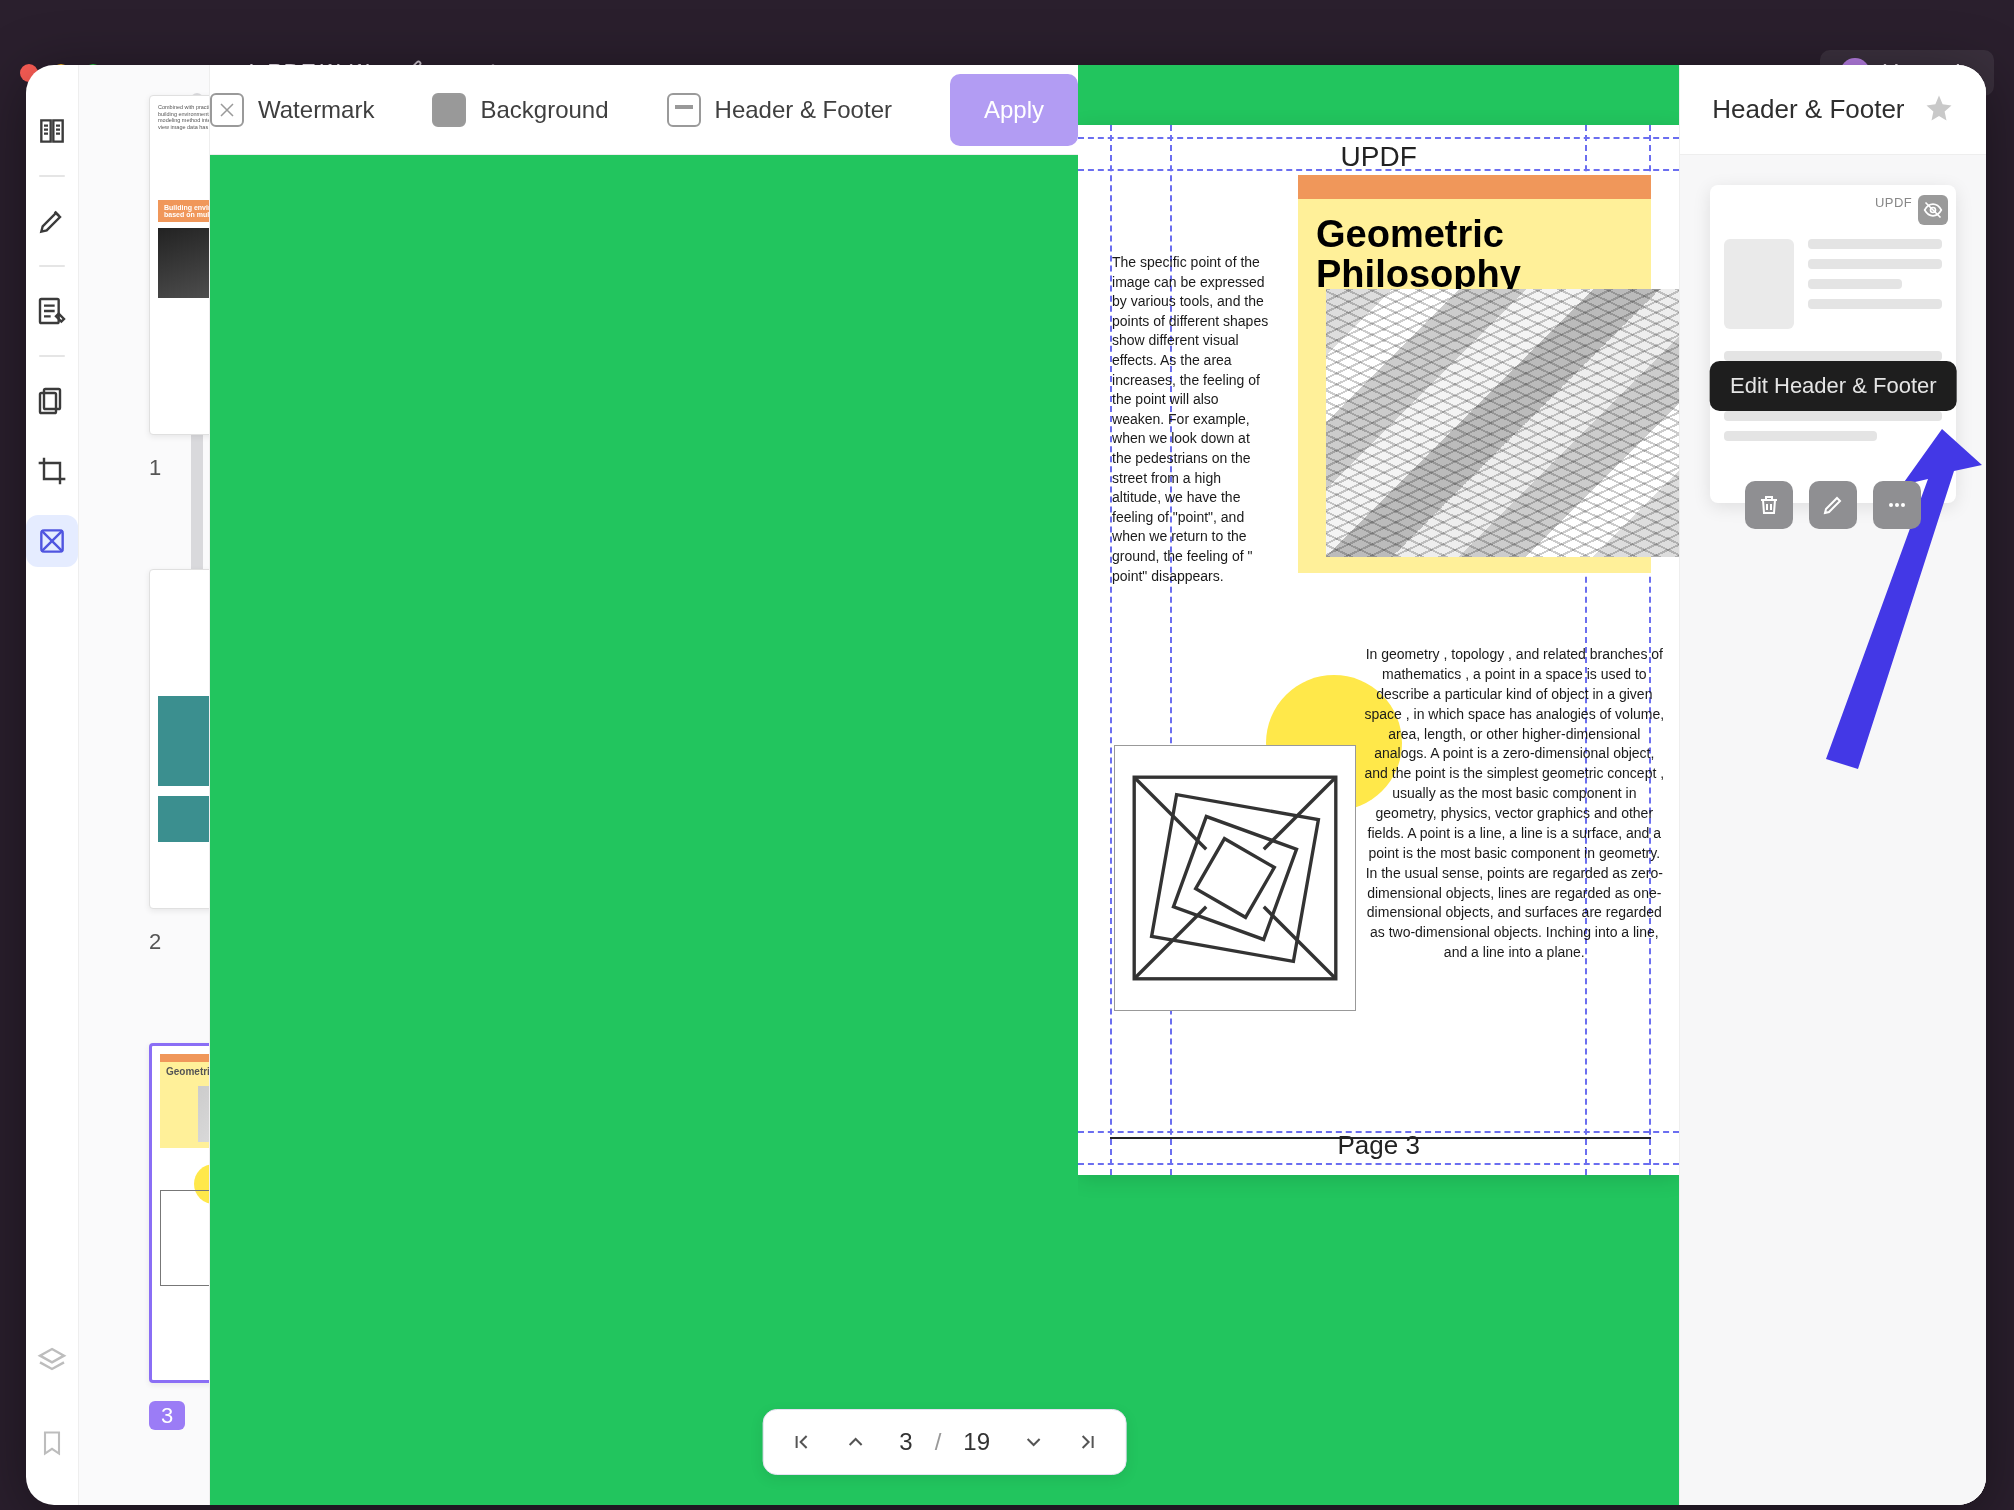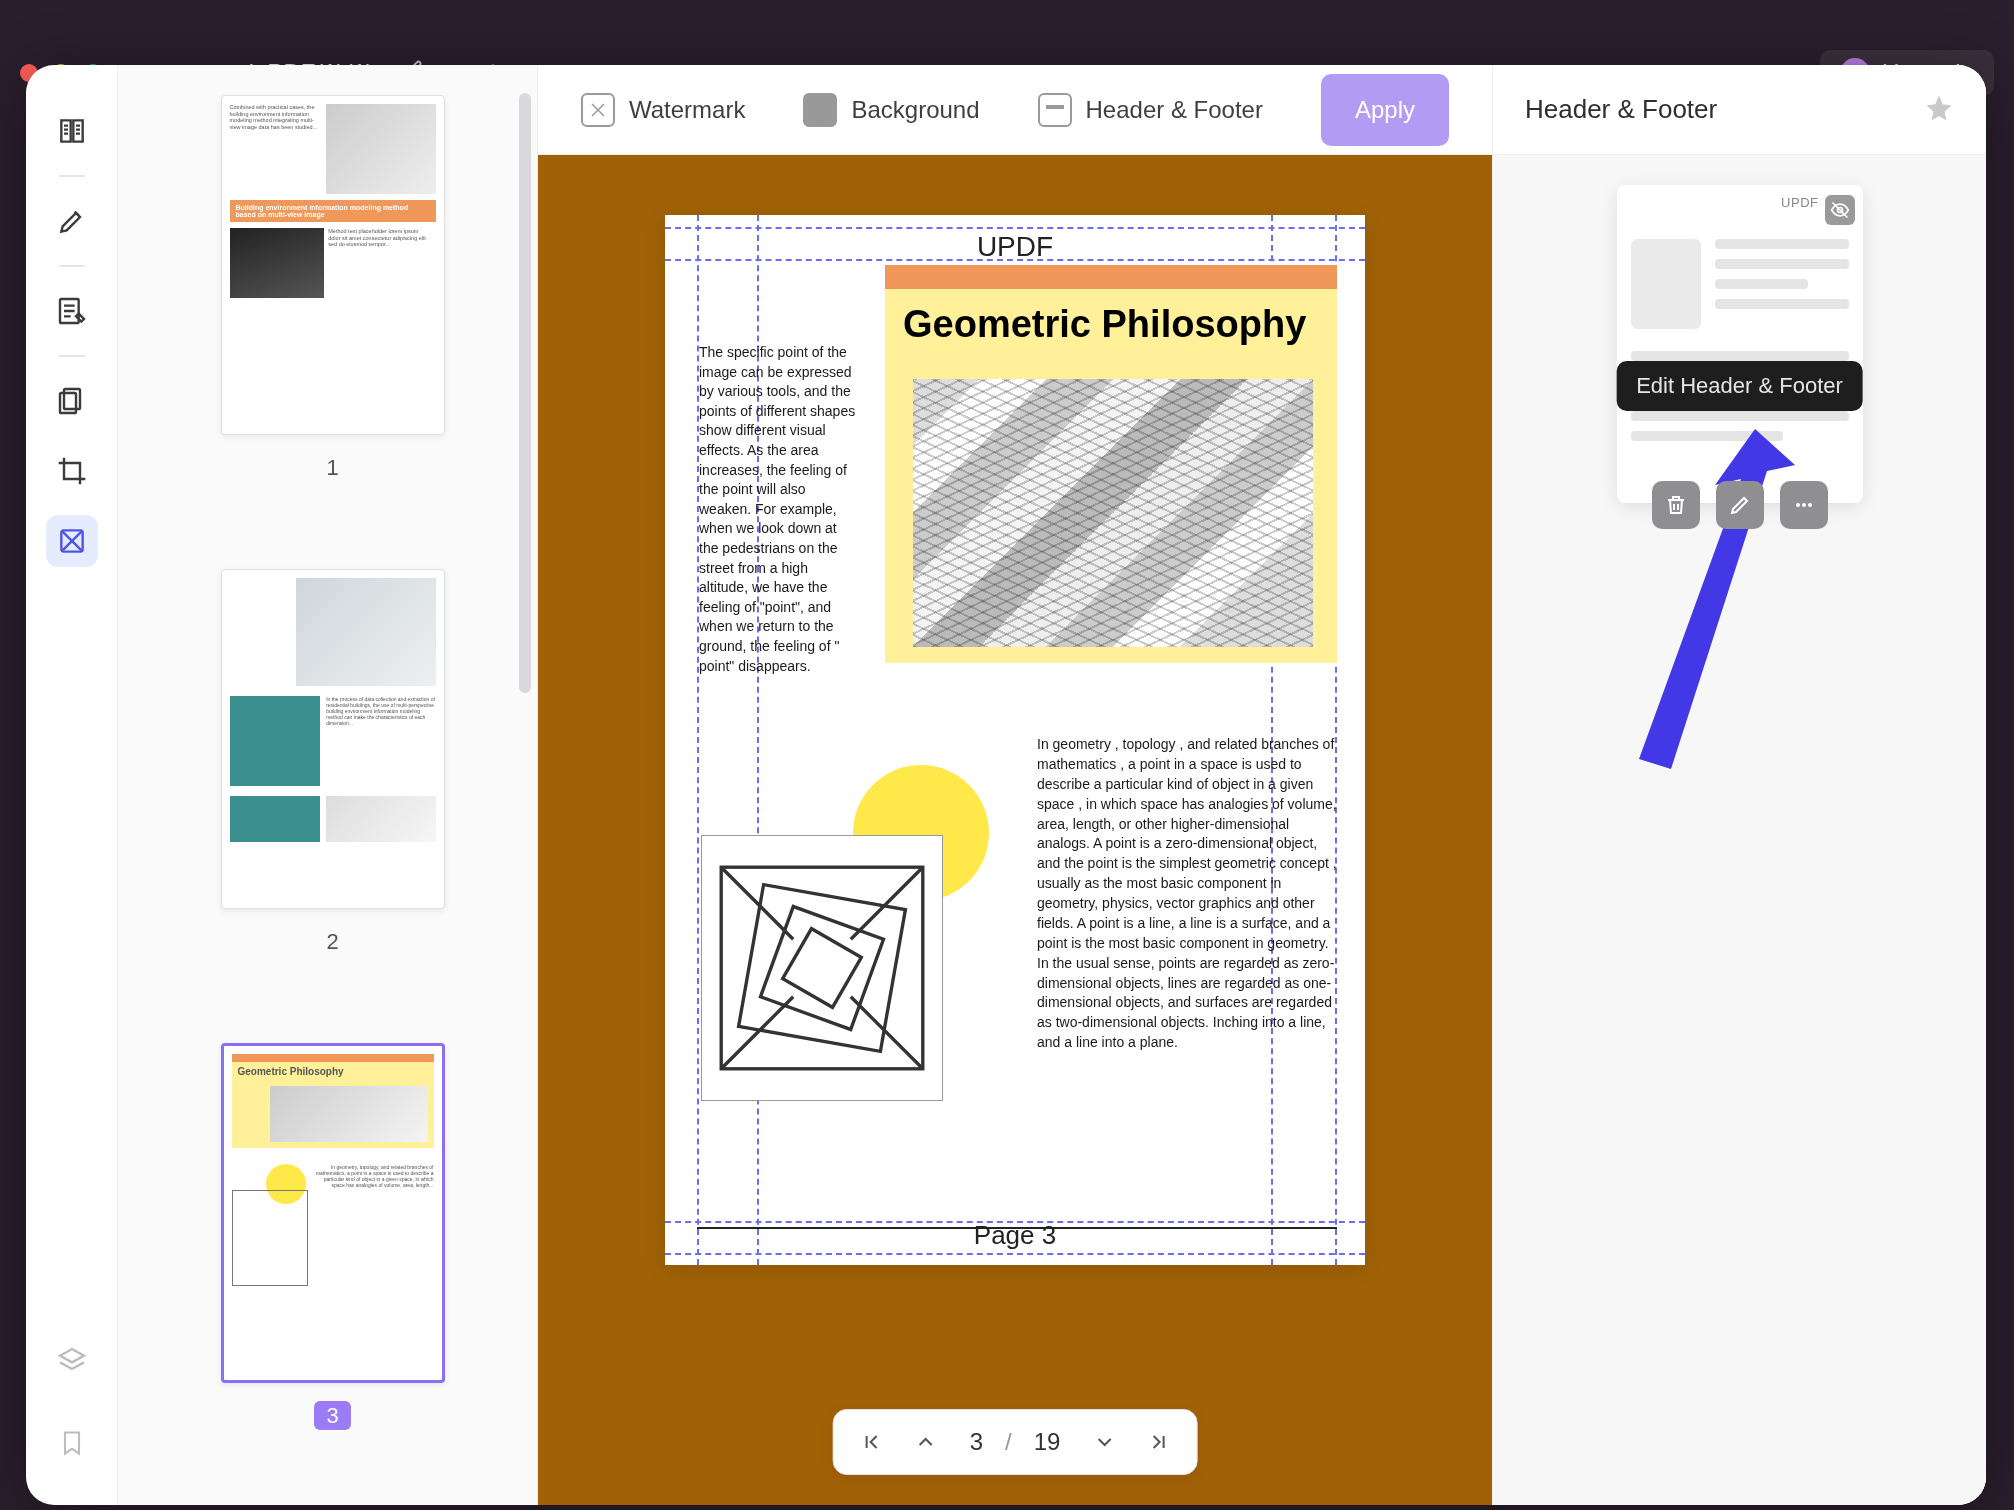--- a/index.html
+++ b/index.html
@@ -96,22 +96,22 @@
   font-size: 7px;
   color: #555;
   overflow: hidden;
   position: relative;
 }
 .thumb.selected { border: 3px solid #8a6ef5; }
 .thumb-num { text-align: center; font-size: 22px; color: #555; margin-bottom: 88px;}
 .thumb-num.badge span { background: #9b7cf6; color: #fff; padding: 2px 12px; border-radius: 6px; }
 .main {
   flex: 1;
-  display: flex; flex-direction: column;
-  background: #a16207;
+  display: flex; 
+  background: #22c55e;
   position: relative;
 }
 .toolbar {
   height: 90px;
   display: flex; align-items: center; justify-content: center;
   gap: 58px;
   background: #fff;
   border-bottom: 1px solid #eee;
 }
 .tool-item {
@@ -146,21 +146,21 @@
 .page-footer-text { position: absolute; bottom: 14px; left: 0; right: 0; text-align: center; font-size: 26px; color: #222; }
 .orange-bar { position: absolute; left: 220px; right: 28px; top: 50px; height: 24px; background: #f0975a; }
 .yellow-block { position: absolute; left: 220px; right: 28px; top: 74px; height: 374px; background: #fff099; }
 .yellow-title { position: absolute; left: 238px; top: 90px; font-size: 38px; font-weight: 800; line-height: 1.05; }
 .page-left-text { position: absolute; left: 34px; top: 128px; width: 160px; font-size: 14px; line-height: 1.4; color: #1a1a1a; }
 .wire-img { position: absolute; left: 248px; top: 164px; width: 400px; height: 268px; background: linear-gradient(135deg,#ddd 0 10%, #fff 10% 20%, #ccc 20% 30%, #f4f4f4 30% 40%, #bbb 40% 50%, #eee 50% 60%, #ccc 60% 70%, #fff 70% 80%, #ddd 80% 100%); overflow:hidden;}
 .wire-img::after{content:"";position:absolute;inset:0;background:repeating-linear-gradient(25deg, rgba(0,0,0,0.2) 0 2px, transparent 2px 10px), repeating-linear-gradient(-25deg, rgba(0,0,0,0.2) 0 2px, transparent 2px 10px);} 
 .yellow-circle { position: absolute; left: 188px; top: 550px; width: 136px; height: 136px; background: #ffe84a; border-radius: 50%; }
 .tunnel-img { position: absolute; left: 36px; top: 620px; width: 242px; height: 266px; border:1px solid #999; background:#fff; display:flex; align-items:center; justify-content:center;}
 .tunnel-img svg{width:100%;height:100%;}
-.page-right-text { position: absolute; right: 22px; top: 520px; width: 306px; font-size: 14px; line-height: 1.42; text-align: left; color: #1a1a1a;}
+.page-right-text { position: absolute; right: 12px; top: 520px; width: 306px; font-size: 14px; line-height: 1.42; text-align: center; color: #1a1a1a;}
 .page-hr { position: absolute; left: 32px; right: 28px; bottom: 36px; height: 2px; background: #222;}
 .nav-pill {
   position: absolute; left: 50%; bottom: 30px; transform: translateX(-50%);
   background: #fff; border: 1px solid #e6e1f2; border-radius: 14px;
   display: flex; align-items: center; gap: 10px;
   padding: 10px 16px; box-shadow: 0 4px 14px rgba(0,0,0,0.08);
 }
 .nav-btn { width: 44px; height: 44px; display: flex; align-items: center; justify-content: center; color: #555; }
 .nav-page { font-size: 24px; padding: 0 12px; color: #333;}
 .nav-sep { color: #999; font-size: 24px; }

